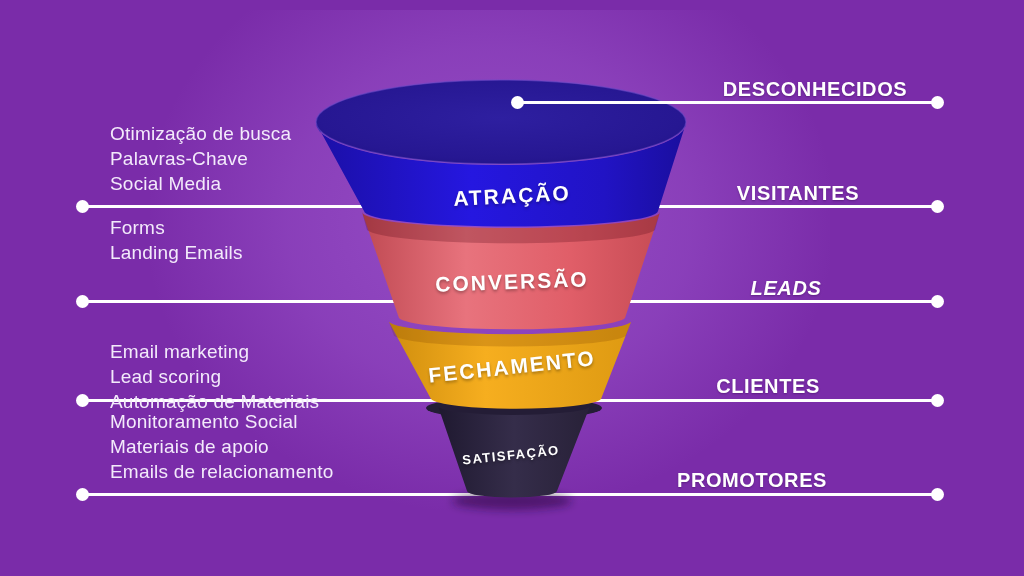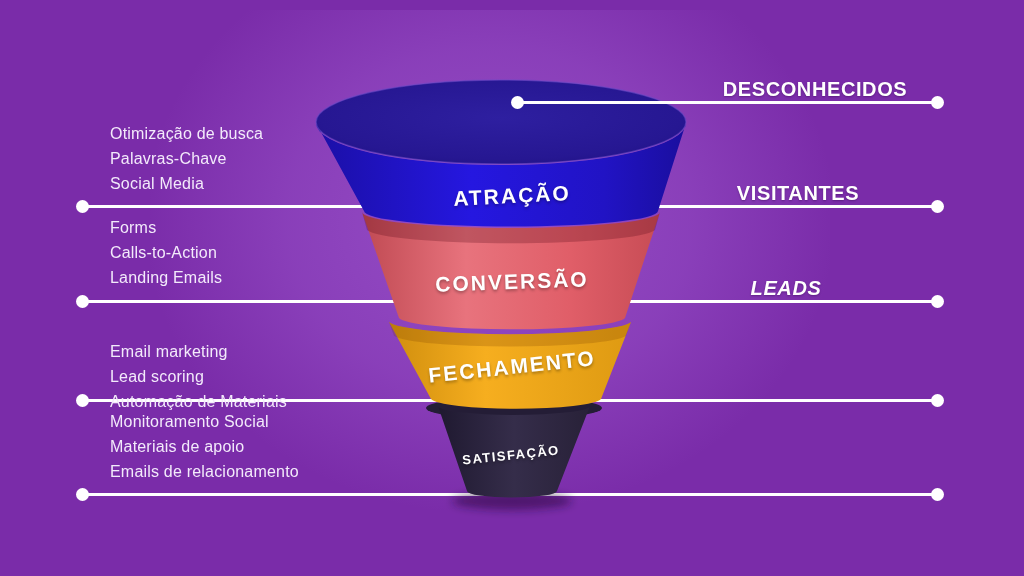--- a/index.html
+++ b/index.html
@@ -47,21 +47,21 @@
   .line-4 { left: 82px;  top: 399px; width: 856px; }
   .line-5 { left: 82px;  top: 493px; width: 856px; }
 
   .funnel-svg { position: absolute; left: 0; top: 0; pointer-events: none; }
 
   
   .tactics {
     position: absolute;
     left: 110px;
     color: #F3EAFB;
-    font-size: 16px;
+    font-size: 19px;
     line-height: 25px;
     font-weight: 500;
     letter-spacing: 0.2px;
   }
   .tactics-1 { top: 121px; }
   .tactics-2 { top: 215px; }
   .tactics-3 { top: 315px; margin-top: 24px; }
   .tactics-4 { top: 409px; }
   .tactics div { white-space: nowrap; }
 
@@ -175,36 +175,37 @@
     <span class="dot dot-r"></span>
   </div>
 
   <div class="tactics tactics-1">
     <div>Otimização de busca</div>
     <div>Palavras-Chave</div>
     <div>Social Media</div>
   </div>
   <div class="tactics tactics-2">
     <div>Forms</div>
-    <div>Calls-to-Action</div>
     <div>Landing Emails</div>
   </div>
   <div class="tactics tactics-3">
     <div>Email marketing</div>
     <div>Lead scoring</div>
     <div>Automação de Materiais</div>
   </div>
   <div class="tactics tactics-4">
     <div>Monitoramento Social</div>
     <div>Materiais de apoio</div>
     <div>Emails de relacionamento</div>
   </div>
 
   <div class="audience audience-0">DESCONHECIDOS</div>
   <div class="audience audience-1">VISITANTES</div>
   <div class="audience audience-2">LEADS</div>
+  <div class="audience audience-3">CLIENTES</div>
+  <div class="audience audience-4">PROMOTORES</div>
 
   <div class="stage-label stage-label-0">ATRAÇÃO</div>
   <div class="stage-label stage-label-1">CONVERSÃO</div>
   <div class="stage-label stage-label-2">FECHAMENTO</div>
   <div class="stage-label stage-label-3">SATISFAÇÃO</div>
 
 </div>
 
 </body></html>

